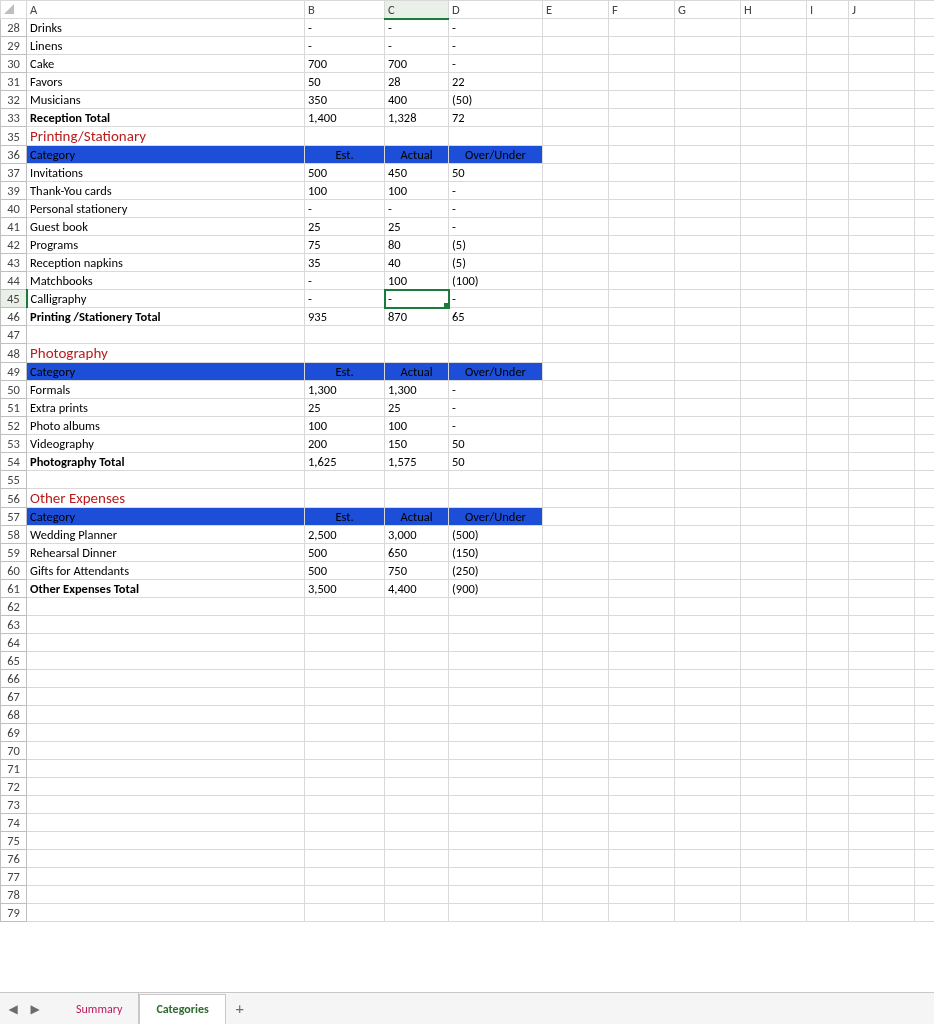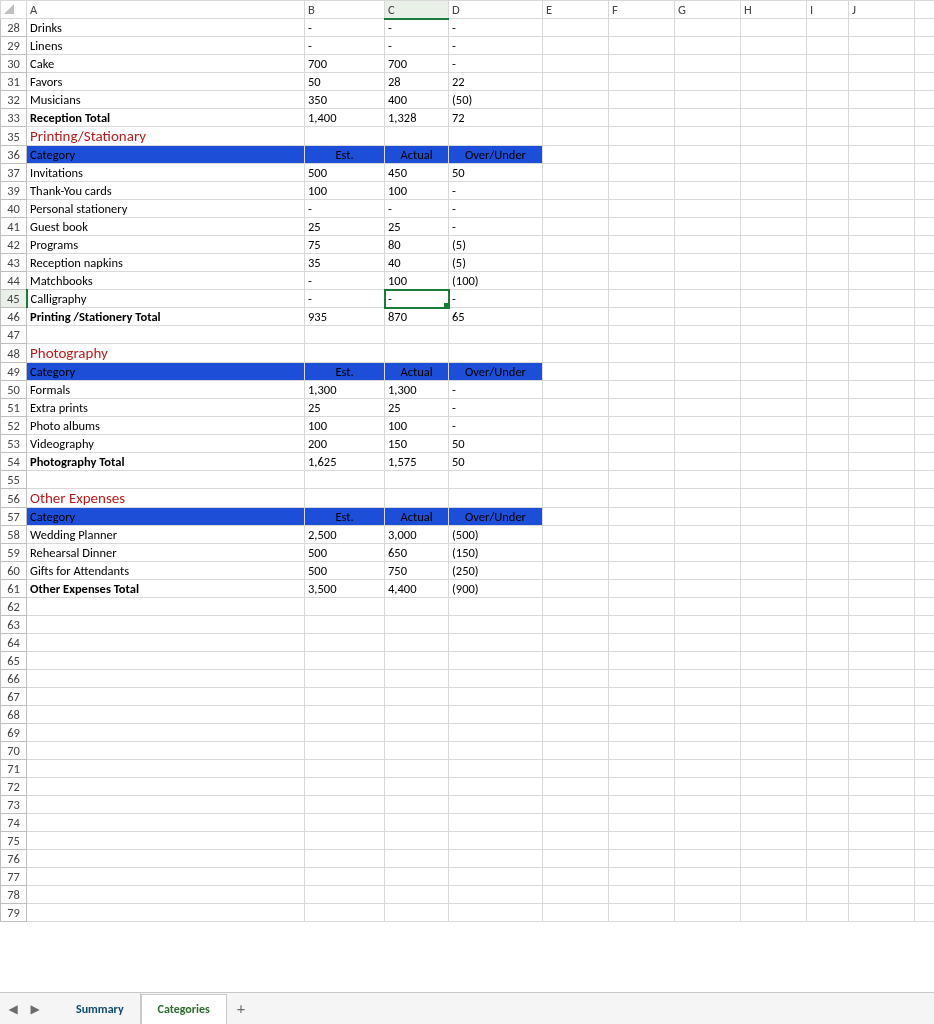--- a/index.html
+++ b/index.html
@@ -141,21 +141,21 @@
   }
   .tab {
     display: flex;
     align-items: center;
     padding: 0 16px;
     color: #4c7a4c;
     font-weight: 500;
     border-right: 1px solid #c8c8c8;
     cursor: pointer;
   }
-  .tab.inactive { color: #0c4a6e; font-weight: bold; }
+  .tab.inactive { color: #be185d; font-weight: normal; }
   .tab.active {
     background: #fff;
     font-weight: bold;
     color: #2e6b2e;
     border-bottom: 2px solid #fff;
     position: relative;
     top: 1px;
     border-top: 1px solid #c8c8c8;
     border-left: 1px solid #c8c8c8;
   }

